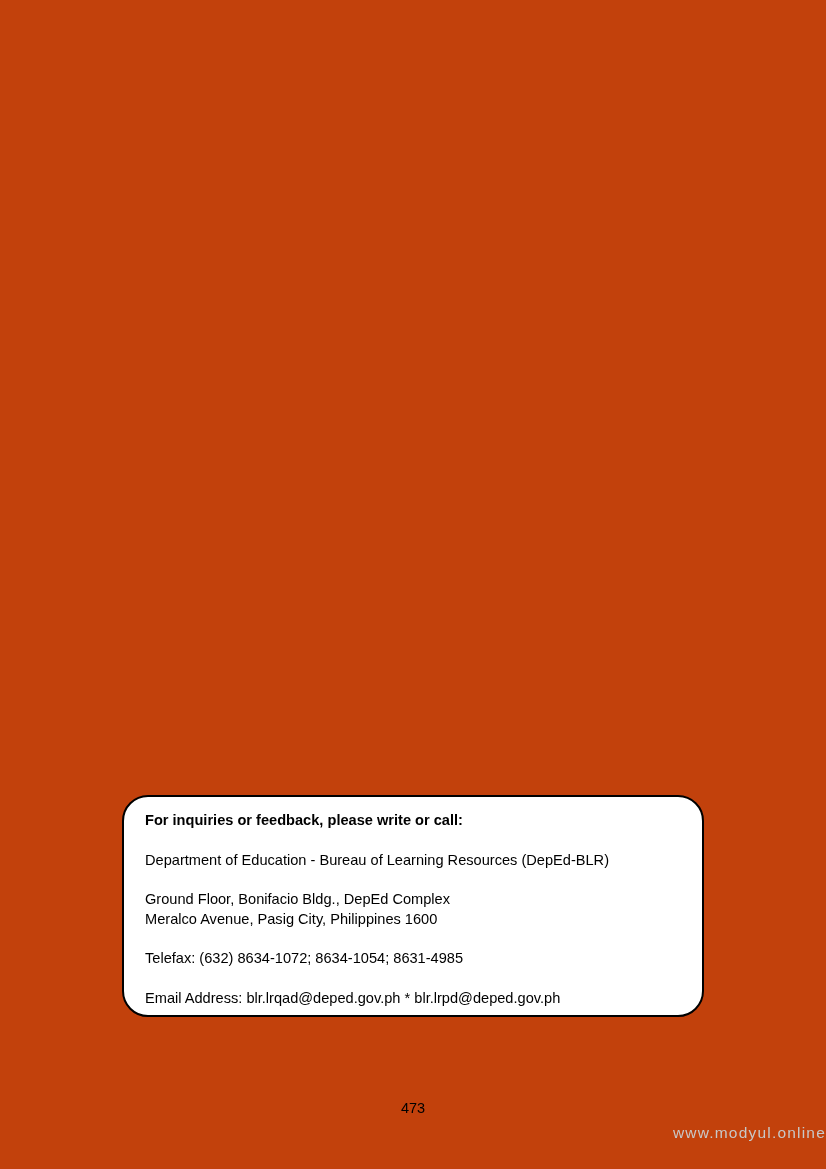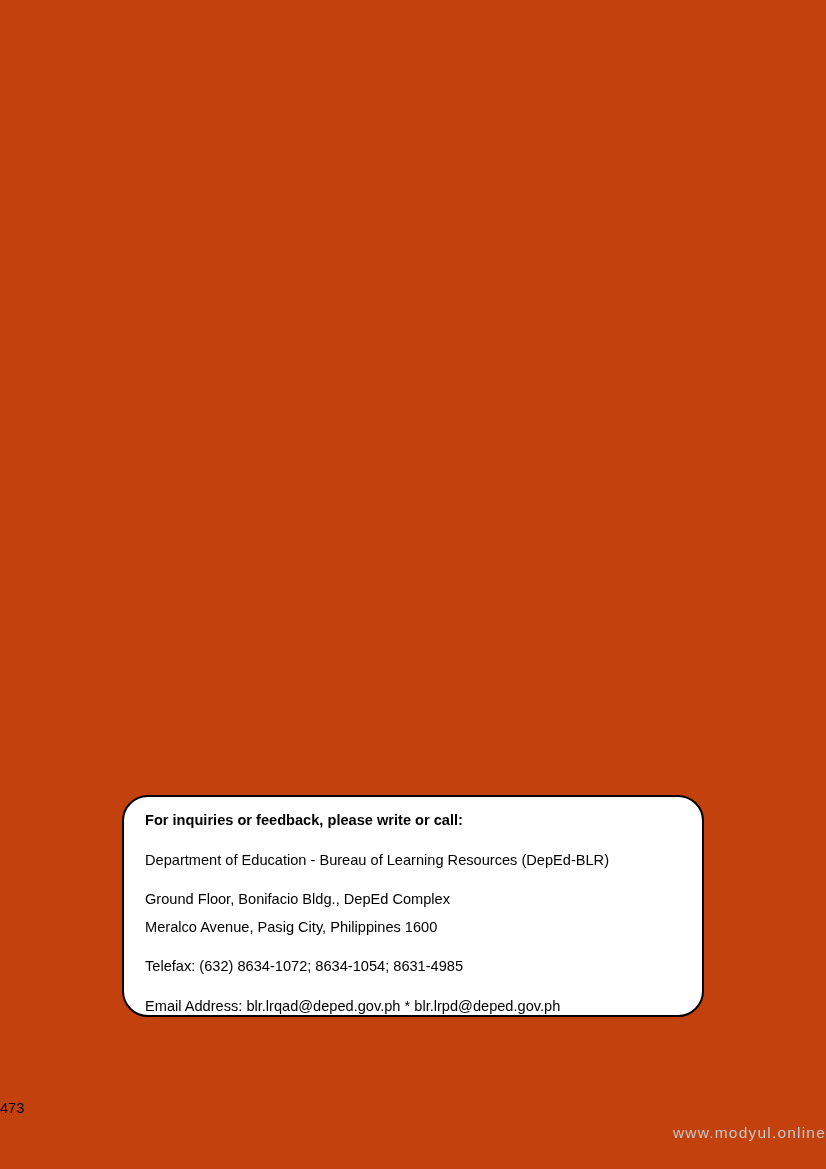--- a/index.html
+++ b/index.html
@@ -52,33 +52,34 @@
   .contact-line.heading {
     font-weight: bold;
     margin-bottom: 20px;
   }
 
   .contact-line.spaced {
     margin-bottom: 20px;
   }
 
   .contact-line.tight {
-    margin-bottom: 8px;
+    margin-bottom: 0;
   }
 
   .contact-line.after-tight {
     margin-bottom: 20px;
   }
 
   
   .page-number {
     position: absolute;
     left: 0;
     right: 0;
     top: 1100px;
+    text-align: center;
     font-size: 14.5px;
     color: #000000;
   }
 
   
   .watermark {
     position: absolute;
     left: 0;
     right: 0;
     top: 1124px;

